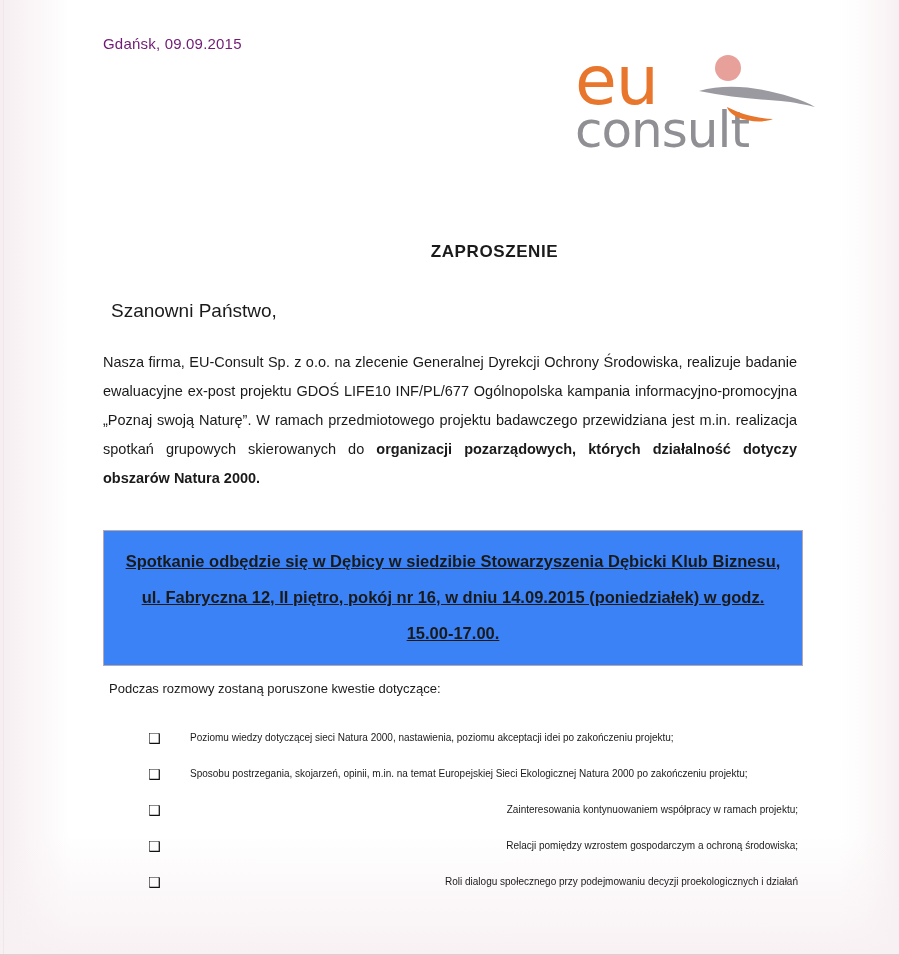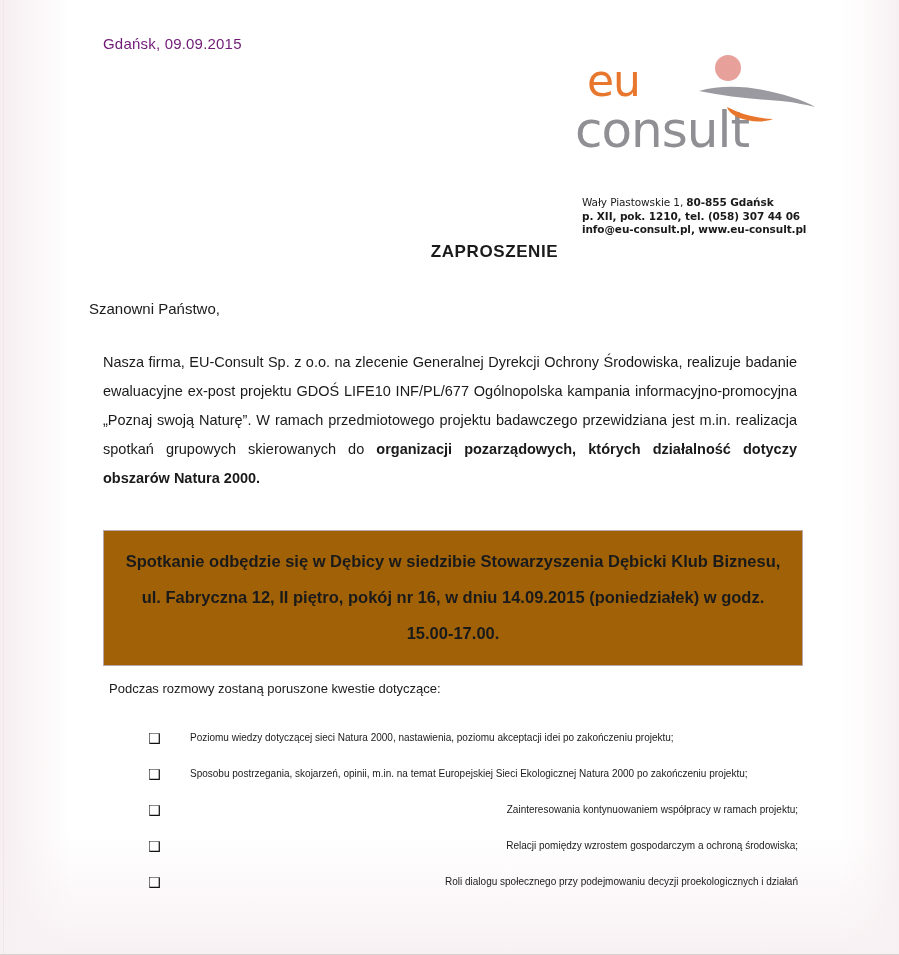--- a/index.html
+++ b/index.html
@@ -54,26 +54,26 @@
   
   .logo-block {
     position: absolute;
     left: 575px;
     top: 55px;
     width: 250px;
     text-align: left;
   }
   .logo-eu {
     font-family: "DejaVu Sans", sans-serif;
-    font-size: 44px;
+    font-size: 68px;
     line-height: 52px;
     color: #e8762c;
     letter-spacing: -1px;
     font-weight: 400;
-    margin-left: 12px;
+    margin-left: 0;
   }
   .logo-consult {
     font-family: "DejaVu Sans", sans-serif;
     font-size: 50px;
     line-height: 54px;
     color: #8f8f94;
     letter-spacing: -1px;
     font-weight: 400;
     margin-top: -4px;
   }
@@ -115,23 +115,23 @@
     text-align: center;
     font-size: 17px;
     font-weight: bold;
     letter-spacing: 0.6px;
     padding-left: 10px;
     box-sizing: border-box;
     margin-left: 40px;
   }
   .salutation {
     position: absolute;
-    left: 89px;
+    left: 111px;
     top: 300px;
-    font-size: 15px;
+    font-size: 19px;
   }
   .para {
     position: absolute;
     left: 103px;
     top: 348px;
     width: 694px;
     font-size: 14.5px;
     line-height: 29px;
     text-align: justify;
   }
@@ -141,21 +141,22 @@
     left: 103px;
     top: 530px;
     width: 700px;
     box-sizing: border-box;
     border: 1px solid #b9a7ab;
     padding: 12px 18px 14px 18px;
     text-align: center;
     font-size: 16.5px;
     font-weight: bold;
     line-height: 36px;
-    background: #a16207;
+    background: #3b82f6;
+    text-decoration: underline;
   }
   .lead-in {
     position: absolute;
     left: 109px;
     top: 673px;
     font-size: 13px;
     margin-top: 8px;
   }
   .bullets {
     position: absolute;
@@ -215,25 +216,20 @@
   <div class="logo-block">
     <div class="logo-dot"></div>
     <svg class="logo-swoosh" viewBox="0 0 120 44">
       <path d="M2 10 C 30 2, 62 6, 94 16 C 104 19, 112 22, 118 26 C 110 24, 96 21, 84 20 C 58 18, 30 16, 2 10 Z" fill="#9a9aa0"></path>
       <path d="M30 26 C 44 33, 58 37, 76 38 C 66 42, 52 41, 40 36 C 34 33, 31 29, 30 26 Z" fill="#e8762c"></path>
     </svg>
     <div class="logo-eu">eu</div>
     <div class="logo-consult">consult</div>
   </div>
 
-  <div class="logo-address">
-    <div><span class="lbl-thin">Wały Piastowskie 1, </span><span>80-855 Gdańsk</span></div>
-    <div>p. XII, pok. 1210, tel. (058) 307 44 06</div>
-    <div><span>info@eu-consult.pl</span><span>,  </span><span>www.eu-consult.pl</span></div>
-  </div>
 
   <div class="doc-title">ZAPROSZENIE</div>
 
   <div class="salutation">Szanowni Państwo,</div>
 
   <div class="para">
     <span>Nasza firma, EU-Consult Sp. z o.o. na zlecenie Generalnej Dyrekcji Ochrony Środowiska, realizuje badanie ewaluacyjne ex-post projektu GDOŚ LIFE10 INF/PL/677 Ogólnopolska kampania informacyjno-promocyjna „Poznaj swoją Naturę”. W ramach przedmiotowego projektu badawczego przewidziana jest m.in. realizacja spotkań grupowych skierowanych do </span><b>organizacji pozarządowych, których działalność dotyczy obszarów Natura 2000.</b>
   </div>
 
   <div class="highlight-box">Spotkanie odbędzie się w Dębicy w siedzibie Stowarzyszenia Dębicki Klub Biznesu, ul. Fabryczna 12, II piętro, pokój nr 16, w dniu 14.09.2015 (poniedziałek) w godz. 15.00-17.00.</div>

